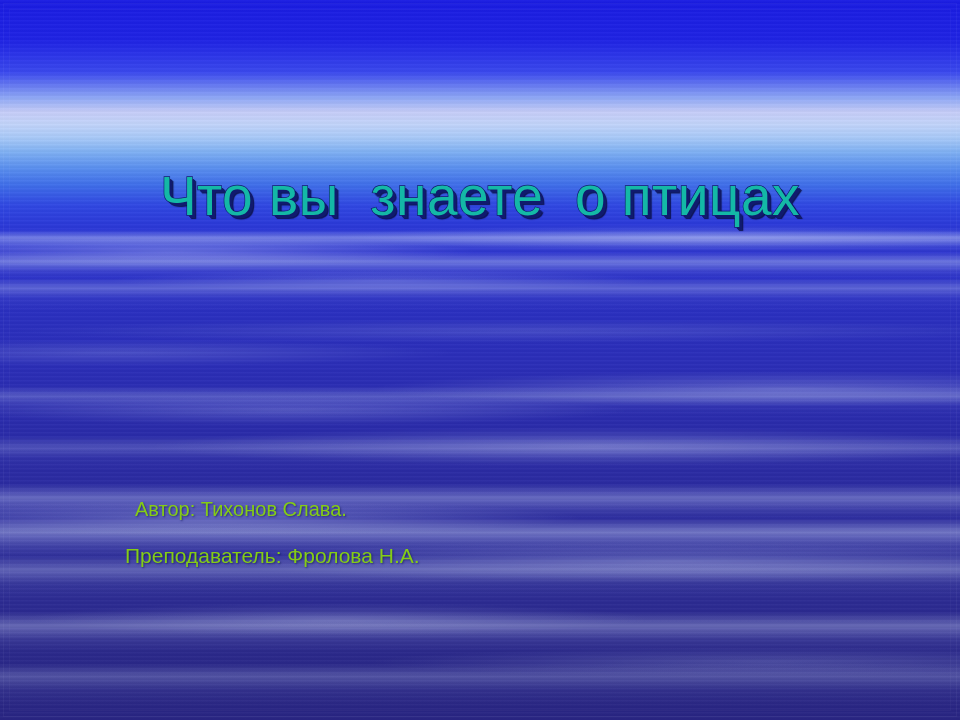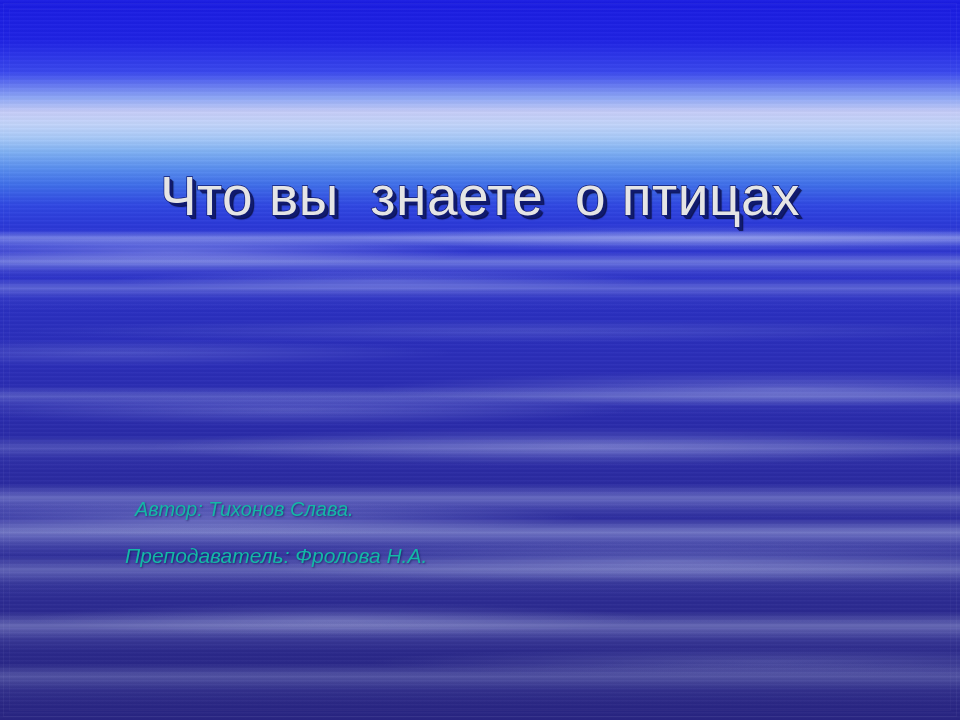--- a/index.html
+++ b/index.html
@@ -140,38 +140,37 @@
   
   .title {
     position: absolute;
     left: 0;
     right: 0;
     top: 168px;
     text-align: center;
     font-size: 55px;
     line-height: 1.05;
     letter-spacing: 0.5px;
-    color: #e5e5e5;
+    color: #14b8a6;
     white-space: pre;
     -webkit-text-stroke: 1.3px #101a6e;
     paint-order: stroke fill;
     text-shadow:
        3px 3px 0 #101a6e,
        4px 4px 1px rgba(8,12,60,0.85),
        2px 2px 0 #17226f;
   }
 
   
   .sub {
     position: absolute;
-    color: #14b8a6;
+    color: #84cc16;
     font-size: 20px;
     white-space: pre;
     text-shadow: 1px 1px 2px rgba(10,14,70,0.55);
-    font-style: italic;
   }
   .sub-author { left: 135px; top: 498px; }
   .sub-teacher { left: 113px; top: 544px; font-size: 21px; margin-left: 12px; }
 </style>
 </head>
 <body>
 
 <div id="slide">
 
   <div class="sky-base"></div>

